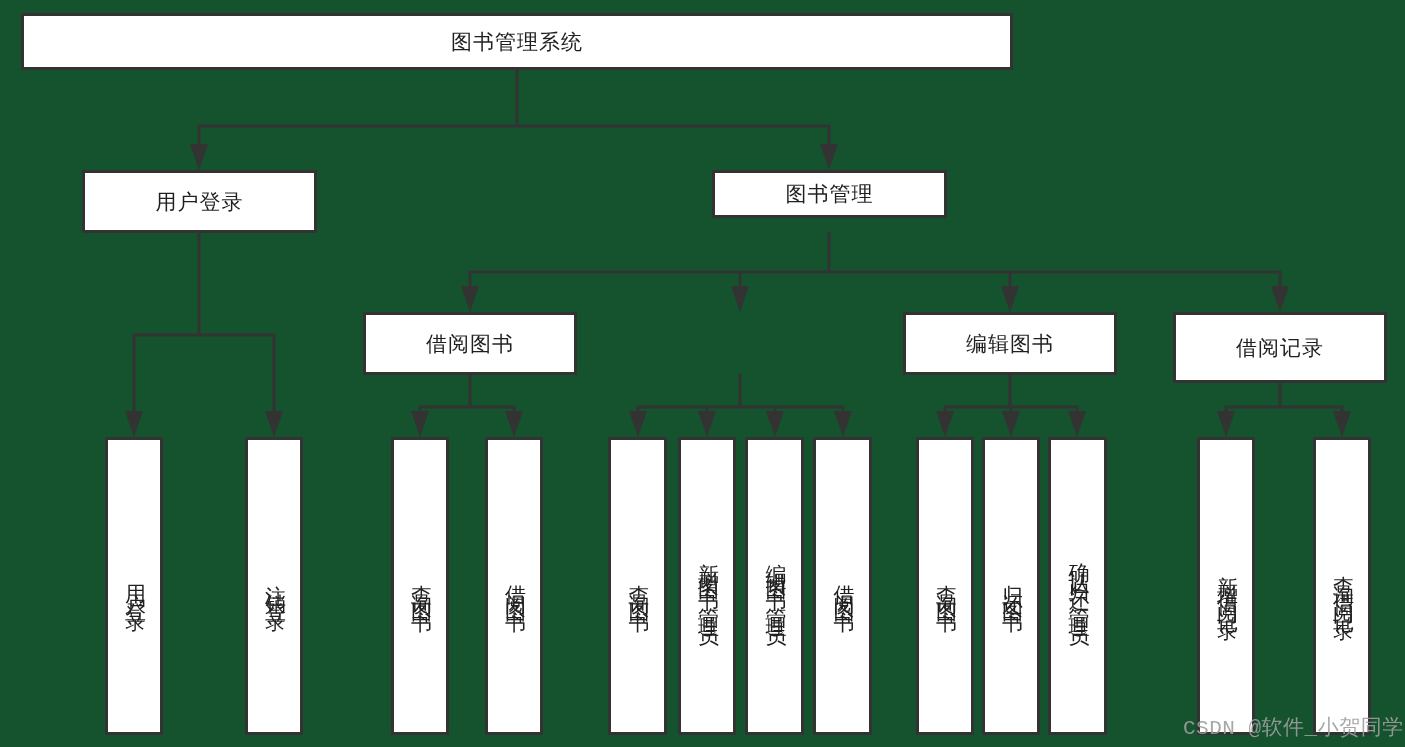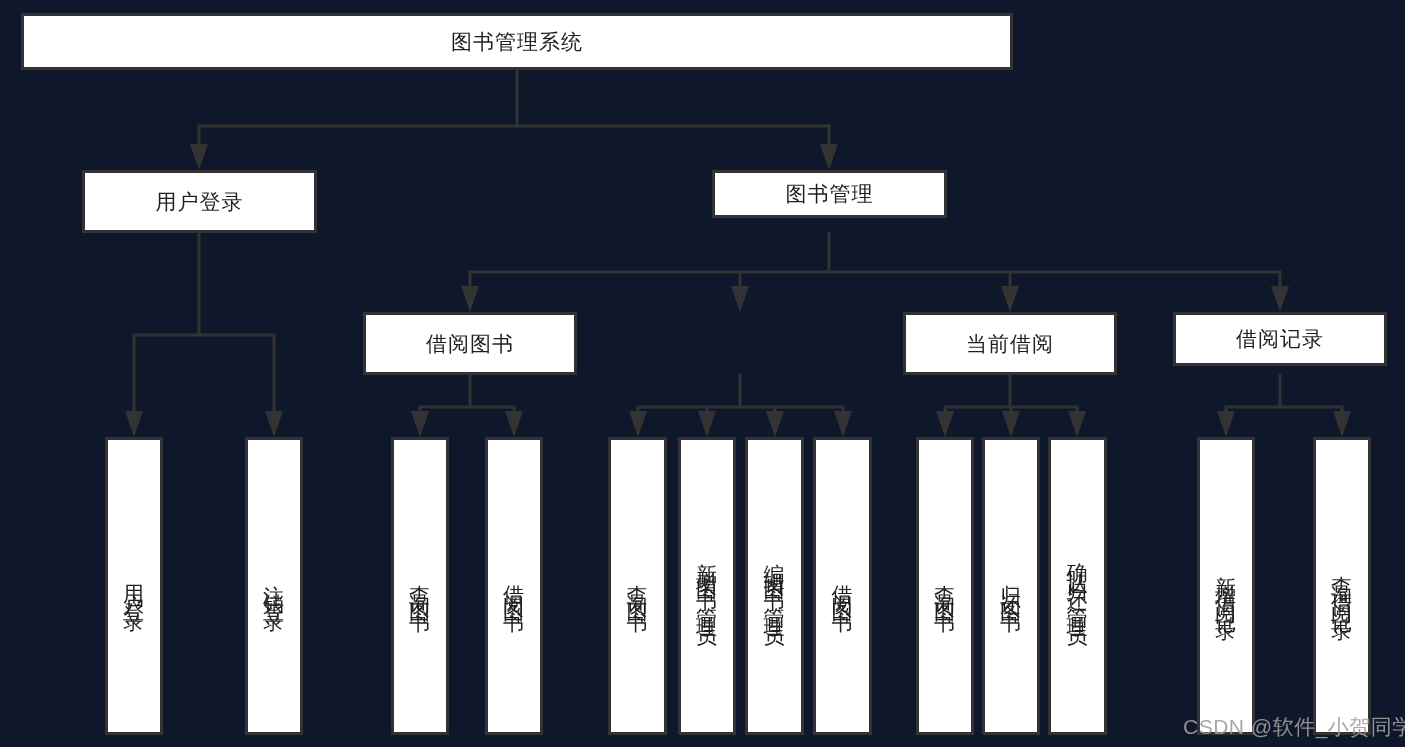--- a/index.html
+++ b/index.html
@@ -4,23 +4,23 @@
 <style>
   html, body {
     margin: 0;
     padding: 0;
     background: #ffffff;
   }
   #canvas {
     position: relative;
     width: 1405px;
     height: 747px;
-    background: #0f172a;
+    background: #14532d;
     overflow: hidden;
-    font-family: Liberation Sans, sans-serif;
+    font-family: Liberation Mono, monospace;
     color: #1f1f1f;
   }
   #connectors {
     position: absolute;
     left: 0;
     top: 0;
     width: 1405px;
     height: 747px;
     z-index: 1;
   }
@@ -112,22 +112,22 @@
       <polygon points="1333,411 1351,411 1342,437"></polygon>
     </g>
   </svg>
 
   <div class="node h" style="left:21px; top:13px; width:992px; height:57px">图书管理系统</div>
 
   <div class="node h" style="left:82px; top:170px; width:235px; height:63px">用户登录</div>
   <div class="node h" style="left:712px; top:170px; width:235px; height:48px">图书管理</div>
 
   <div class="node h" style="left:363px; top:312px; width:214px; height:63px">借阅图书</div>
-  <div class="node h" style="left:903px; top:312px; width:214px; height:63px">当前借阅</div>
-  <div class="node h" style="left:1173px; top:312px; width:214px; height:54px">借阅记录</div>
+  <div class="node h" style="left:903px; top:312px; width:214px; height:63px">编辑图书</div>
+  <div class="node h" style="left:1173px; top:312px; width:214px; height:71px">借阅记录</div>
 
   <div class="node v" style="left:105px; top:437px; width:58px; height:298px">
     <span class="vtext">用户登录</span>
   </div>
   <div class="node v" style="left:245px; top:437px; width:58px; height:298px">
     <span class="vtext">注销登录</span>
   </div>
 
   <div class="node v" style="left:391px; top:437px; width:58px; height:298px">
     <span class="vtext">查询图书</span>

